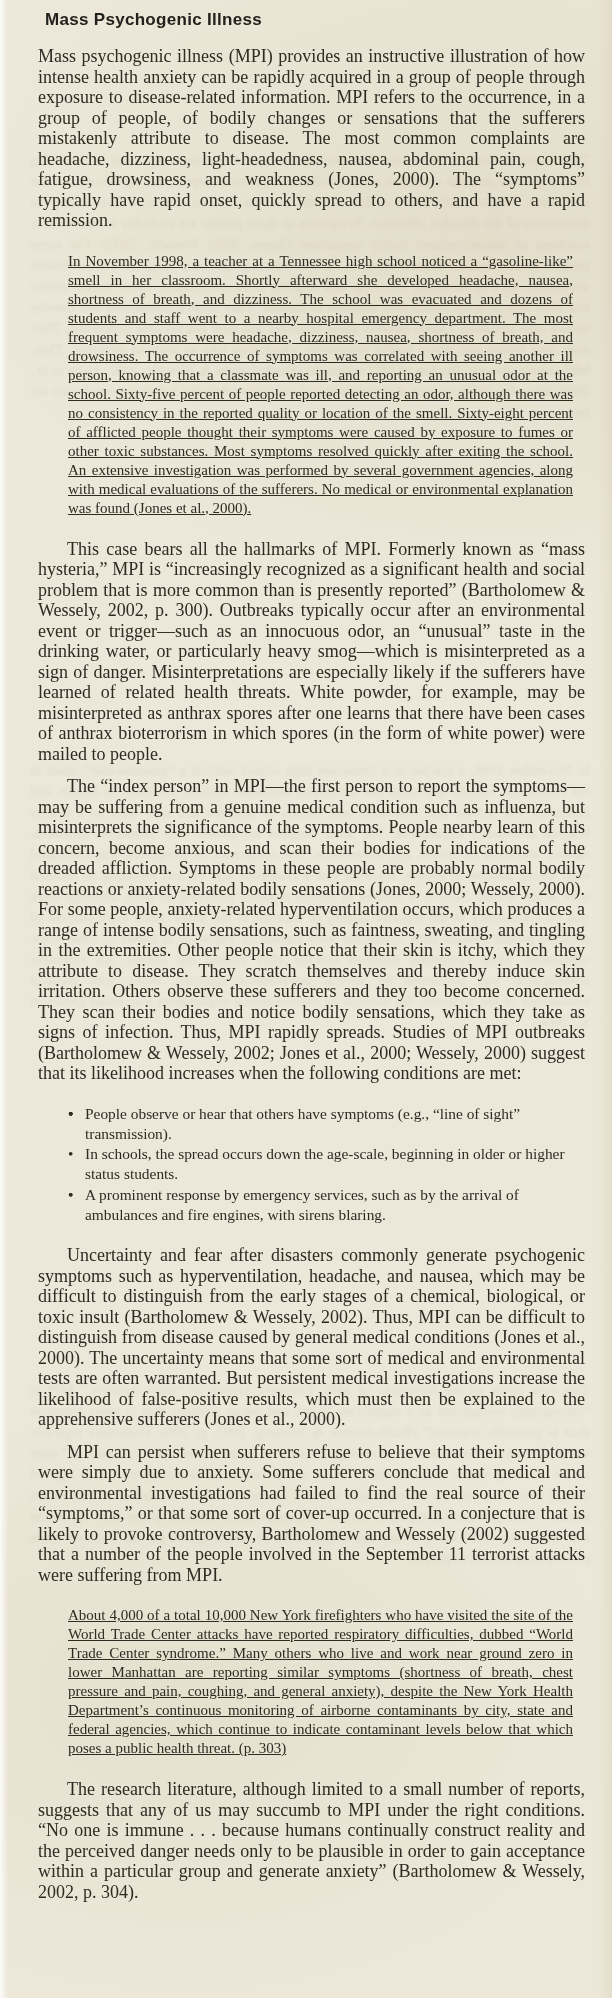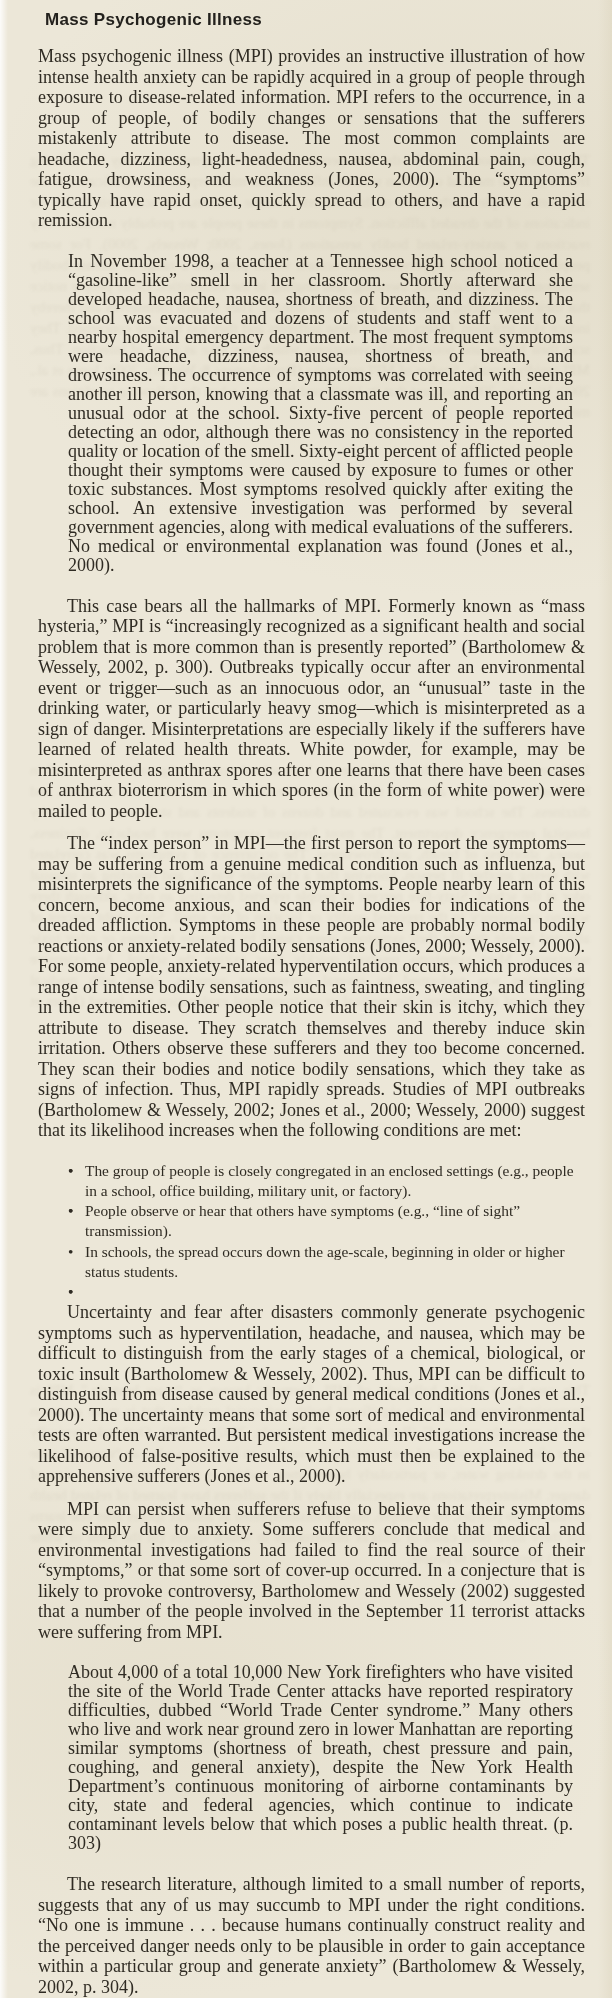--- a/index.html
+++ b/index.html
@@ -61,24 +61,25 @@
   p.body-par {
     font-size: 18px;
     line-height: 20.5px;
     text-align: justify;
     hyphens: auto;
     -webkit-hyphens: auto;
   }
   p.body-par.indent { text-indent: 29px; margin-top: 12px; }
   blockquote.case-quote {
     margin: 21px 12px 21px 30px;
-    font-size: 18px;
+    font-size: 15px;
     line-height: 19px;
     text-align: justify;
     hyphens: auto;
+    text-decoration: underline;
     -webkit-hyphens: auto;
   }
   ul.mpi-list {
     list-style: none;
     margin: 20px 0 20px 30px;
   }
   ul.mpi-list li {
     position: relative;
     padding-left: 17px;
     font-size: 15.4px;
@@ -111,38 +112,38 @@
     <p class="body-par indent">This case bears all the hallmarks of MPI. Formerly known as “mass hysteria,” MPI is “increasingly recognized as a significant health and social problem that is more common than is presently reported” (Bartholomew &amp; Wessely, 2002, p. 300). Outbreaks typically occur after an environmental event or trigger—such as an innocuous odor, an “unusual” taste in the drinking water, or particularly heavy smog—which is misinterpreted as a sign of danger. Misinterpretations are especially likely if the sufferers have learned of related health threats. White powder, for example, may be misinterpreted as anthrax spores after one learns that there have been cases of anthrax bioterrorism in which spores (in the form of white power) were mailed to people.</p>
 
     <p class="body-par indent">The “index person” in MPI—the first person to report the symptoms—may be suffering from a genuine medical condition such as influenza, but misinterprets the significance of the symptoms. People nearby learn of this concern, become anxious, and scan their bodies for indications of the dreaded affliction. Symptoms in these people are probably normal bodily reactions or anxiety-related bodily sensations (Jones, 2000; Wessely, 2000). For some people, anxiety-related hyperventilation occurs, which produces a range of intense bodily sensations, such as faintness, sweating, and tingling in the extremities. Other people notice that their skin is itchy, which they attribute to disease. They scratch themselves and thereby induce skin irritation. Others observe these sufferers and they too become concerned. They scan their bodies and notice bodily sensations, which they take as signs of infection. Thus, MPI rapidly spreads. Studies of MPI outbreaks (Bartholomew &amp; Wessely, 2002; Jones et al., 2000; Wessely, 2000) suggest that its likelihood increases when the following conditions are met:</p>
 
     <ul class="mpi-list">
       <li>
         <span class="bullet-marker">•</span>
       </li>
       <li>
         <span class="bullet-marker">•</span>
-        <span>The group of people is closely congregated in an enclosed settings (e.g., people in a school, office building, military unit, or factory).</span>
       </li>
       <li>
         <span class="bullet-marker">•</span>
       </li>
       <li>
         <span class="bullet-marker">•</span>
         <span>People observe or hear that others have symptoms (e.g., “line of sight” transmission).</span>
       </li>
       <li>
         <span class="bullet-marker">•</span>
         <span>In schools, the spread occurs down the age-scale, beginning in older or higher status students.</span>
       </li>
       <li>
         <span class="bullet-marker">•</span>
       </li>
       <li>
         <span class="bullet-marker">•</span>
+        <span>A prominent response by emergency services, such as by the arrival of ambulances and fire engines, with sirens blaring.</span>
       </li>
     </ul>
 
     <p class="body-par indent">Uncertainty and fear after disasters commonly generate psychogenic symptoms such as hyperventilation, headache, and nausea, which may be difficult to distinguish from the early stages of a chemical, biological, or toxic insult (Bartholomew &amp; Wessely, 2002). Thus, MPI can be difficult to distinguish from disease caused by general medical conditions (Jones et al., 2000). The uncertainty means that some sort of medical and environmental tests are often warranted. But persistent medical investigations increase the likelihood of false-positive results, which must then be explained to the apprehensive sufferers (Jones et al., 2000).</p>
 
     <p class="body-par indent">MPI can persist when sufferers refuse to believe that their symptoms were simply due to anxiety. Some sufferers conclude that medical and environmental investigations had failed to find the real source of their “symptoms,” or that some sort of cover-up occurred. In a conjecture that is likely to provoke controversy, Bartholomew and Wessely (2002) suggested that a number of the people involved in the September 11 terrorist attacks were suffering from MPI.</p>
 
     <blockquote class="case-quote">About 4,000 of a total 10,000 New York firefighters who have visited the site of the World Trade Center attacks have reported respiratory difficulties, dubbed “World Trade Center syndrome.” Many others who live and work near ground zero in lower Manhattan are reporting similar symptoms (shortness of breath, chest pressure and pain, coughing, and general anxiety), despite the New York Health Department’s continuous monitoring of airborne contaminants by city, state and federal agencies, which continue to indicate contaminant levels below that which poses a public health threat. (p. 303)</blockquote>
 
     <p class="body-par indent">The research literature, although limited to a small number of reports, suggests that any of us may succumb to MPI under the right conditions. “No one is immune . . . because humans continually construct reality and the perceived danger needs only to be plausible in order to gain acceptance within a particular group and generate anxiety” (Bartholomew &amp; Wessely, 2002, p. 304).</p>

